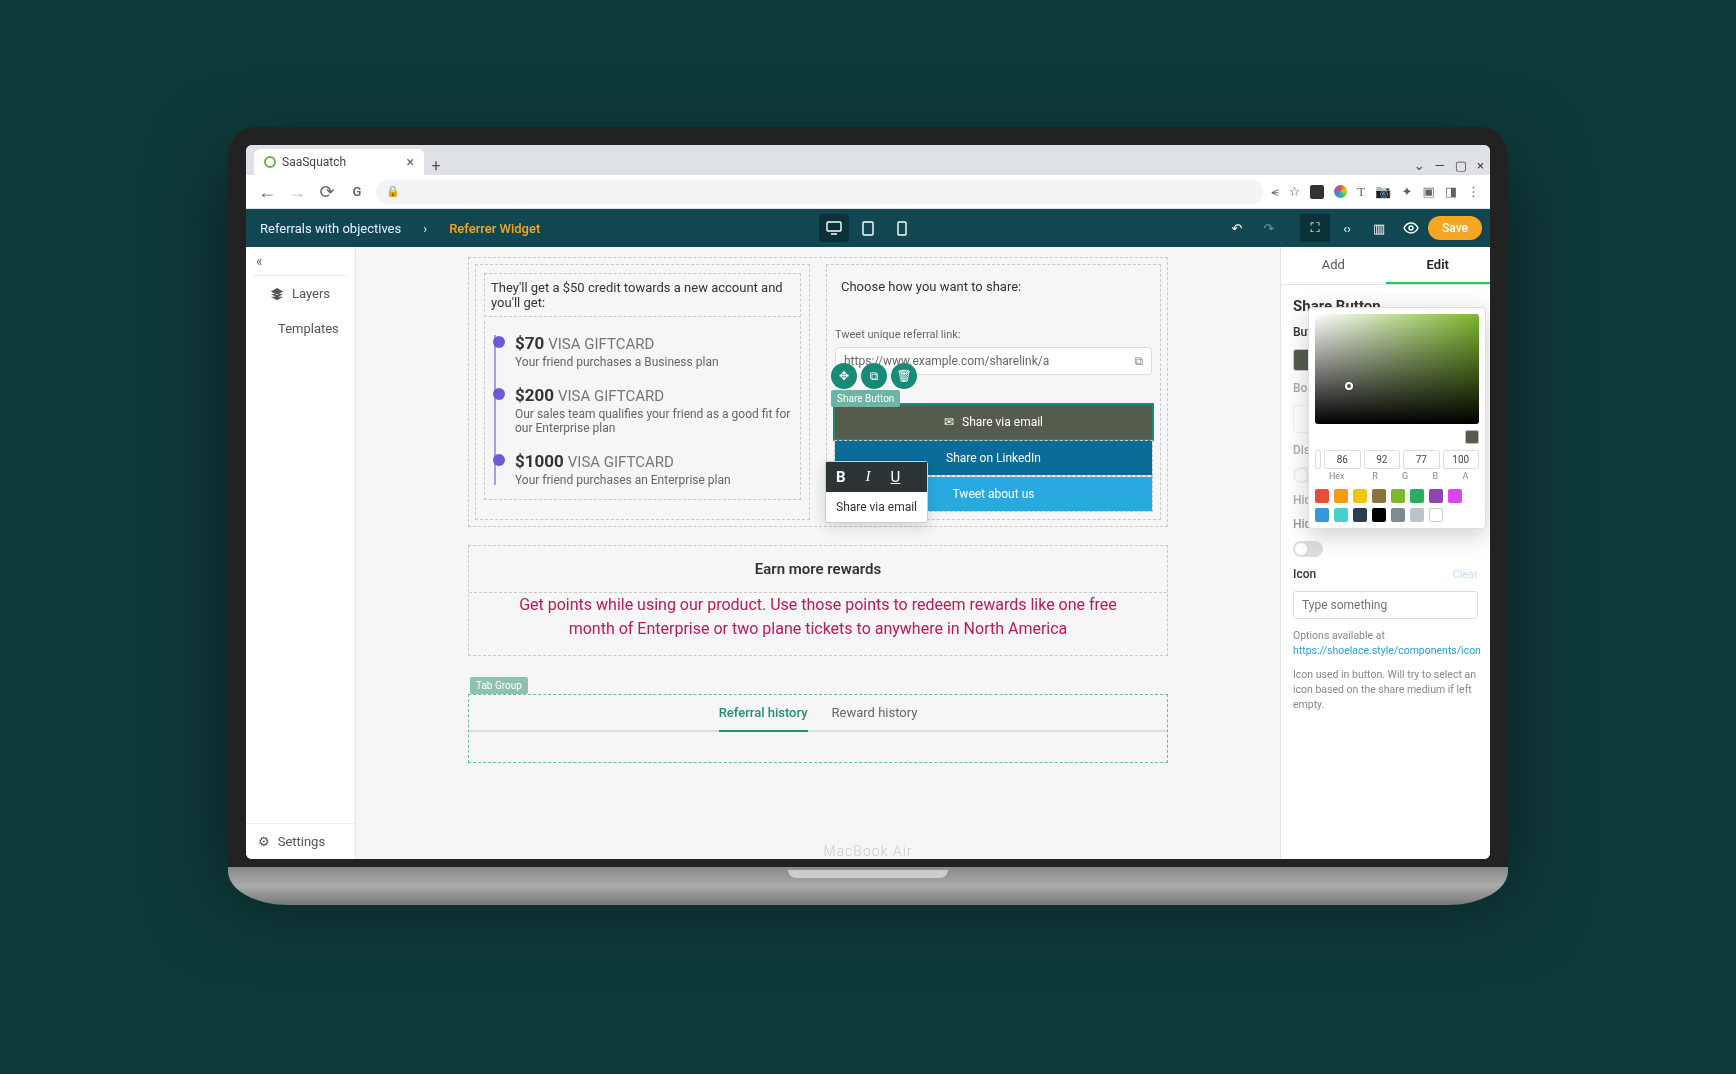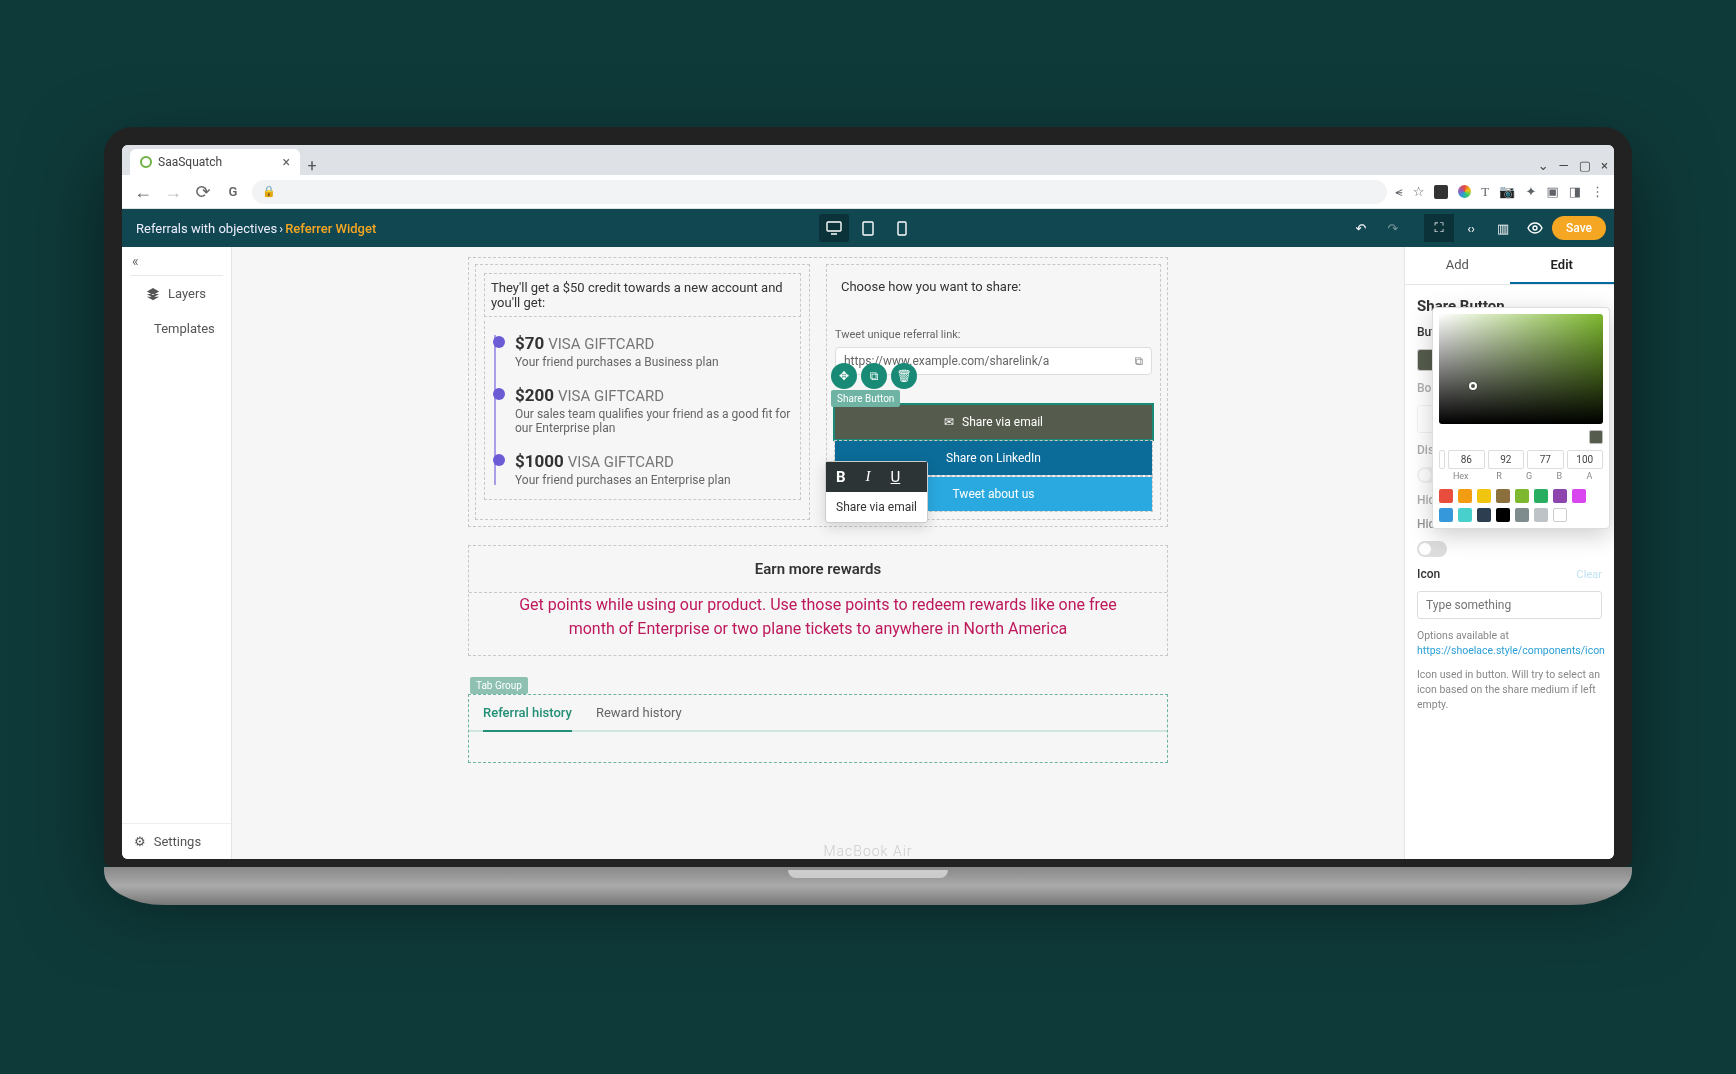--- a/index.html
+++ b/index.html
@@ -1,20 +1,20 @@
 <!DOCTYPE html>
 <html><head>
 <meta charset="utf-8">
 <style>
 * { box-sizing: border-box; margin: 0; padding: 0; font-family: -apple-system, BlinkMacSystemFont, "Segoe UI", Roboto, Arial, sans-serif; }
 html, body { height: 100%; background: #0f3a3a; overflow: hidden; }
 
 .laptop {
   position: absolute; left: 50%; top: 50%; transform: translate(-50%,-50%);
-  width: 1528px; height: 820px;
+  width: 1280px; height: 820px;
 }
 .bezel {
   width: 100%; height: 740px; background: #222; border-radius: 28px 28px 8px 8px;
   padding: 18px 18px 8px 18px; box-shadow: 0 30px 80px rgba(0,0,0,.5);
 }
 .screen { width:100%; height:100%; background:#fff; border-radius:6px; overflow:hidden; display:flex; flex-direction:column; }
 .base { height:38px; background:linear-gradient(#888,#aaa,#777); border-radius:0 0 60px 60px / 0 0 34px 34px; position:relative; }
 .base::before { content:""; position:absolute; left:50%; top:3px; transform:translateX(-50%); width:160px; height:8px; background:#ccc; border-radius:0 0 10px 10px; }
 .base-label { position:absolute; left:50%; top:-24px; transform:translateX(-50%); color:#ccc; font-size:14px; font-weight:300; letter-spacing:1px; }
 
@@ -30,21 +30,21 @@
 .nav-btn { width:22px; text-align:center; font-size:18px; color:#666; }
 .url-bar { flex:1; height:24px; background:#f1f3f4; border-radius:12px; display:flex; align-items:center; padding:0 10px; font-size:12px; color:#5f6368; gap:6px; }
 .lock { font-size:11px; }
 .ext-icons { display:flex; gap:10px; font-size:13px; color:#5f6368; align-items:center; }
 .ext-box { width:14px; height:14px; background:#333; border-radius:2px; }
 .ext-dot { width:13px; height:13px; border-radius:50%; background:conic-gradient(#e74c3c,#f1c40f,#2ecc71,#3498db,#9b59b6,#e74c3c); }
 
 
 .app { flex:1; display:flex; flex-direction:column; min-height:0; }
 .app-toolbar { height:38px; background:#114750; display:flex; align-items:center; color:#eef; font-size:13px; }
-.bc { padding-left:14px; display:flex; gap:2px; align-items:center; }
+.bc { padding-left:14px; display:flex; gap:22px; align-items:center; }
 .bc .cur { color:#f5a623; font-weight:500; }
 .device-btns { margin-left:auto; margin-right:auto; display:flex; gap:4px; position:absolute; left:50%; transform:translateX(-50%); }
 .tbtn { width:30px; height:28px; display:flex; align-items:center; justify-content:center; color:#fff; border-radius:3px; }
 .tbtn.active { background:#0b3239; }
 .right-tools { margin-left:auto; display:flex; gap:2px; align-items:center; padding-right:8px; }
 .save-btn { background:#f5a623; color:#fff; padding:5px 14px; border-radius:14px; font-size:12px; font-weight:500; }
 .rt { width:30px; height:28px; display:flex; align-items:center; justify-content:center; color:#fff; }
 
 .app-body { flex:1; display:flex; min-height:0; }
 
@@ -87,29 +87,29 @@
 
 .fmt-popover { position:absolute; background:#fff; border:1px solid #ccc; border-radius:3px; box-shadow:0 4px 14px rgba(0,0,0,.15); font-size:12px; }
 .fmt-toolbar { background:#2d3436; color:#fff; display:flex; }
 .fmt-toolbar span { padding:6px 10px; font-size:15px; }
 .fmt-text { padding:8px 10px; color:#333; }
 
 .section-title { text-align:center; font-weight:600; font-size:15px; padding:14px; color:#333; }
 .section-sub { text-align:center; font-size:16px; color:#be185d; padding:0 30px 14px; line-height:1.5; }
 
 .tab-badge { display:inline-block; background:#8fc1b3; color:#fff; font-size:10px; padding:3px 6px; border-radius:2px; margin-left:2px; }
-.tabs-row { display:flex; gap:24px; border-bottom:2px solid #cfe5dd; padding:10px 14px 0; font-size:13px; }
+.tabs-row { display:flex; gap:24px; border-bottom:2px solid #cfe5dd; padding:10px 14px 0; font-size:13px;justify-content:center; }
 .tab { padding-bottom:10px; color:#666; }
 .tab.active { color:#238f77; border-bottom:2px solid #238f77; margin-bottom:-2px; font-weight:500; }
 
 
 .right { width:210px; background:#fff; border-left:1px solid #e4e4e4; display:flex; flex-direction:column; font-size:12px; color:#333; position:relative; overflow:visible; }
 .right-tabs { display:flex; border-bottom:1px solid #e4e4e4; }
 .rtab { flex:1; text-align:center; padding:10px 0; font-size:13px; color:#555; }
-.rtab.active { color:#222; font-weight:600; border-bottom:2px solid #0369a1; }
+.rtab.active { color:#222; font-weight:600; border-bottom:2px solid #22c55e; }
 .panel-body { padding:12px; display:flex; flex-direction:column; gap:10px; }
 .panel-title { font-weight:700; font-size:15px; }
 .field-label { font-size:12px; color:#333; font-weight:500; display:flex; justify-content:space-between; align-items:center; }
 .clear-link { color:#2a9fd6; font-size:11px; font-weight:400; }
 .swatch { width:22px; height:22px; background:#565c4d; border:1px solid #ccc; border-radius:3px; }
 .text-input { width:100%; border:1px solid #ddd; border-radius:3px; padding:6px 8px; font-size:12px; color:#888; }
 .toggle { width:30px; height:16px; border-radius:8px; background:#ddd; position:relative; }
 .toggle::after { content:""; position:absolute; width:12px; height:12px; background:#fff; border-radius:50%; top:2px; left:2px; }
 .help { font-size:10.5px; color:#888; line-height:1.4; }
 .help a { color:#2a9fd6; text-decoration:none; }

